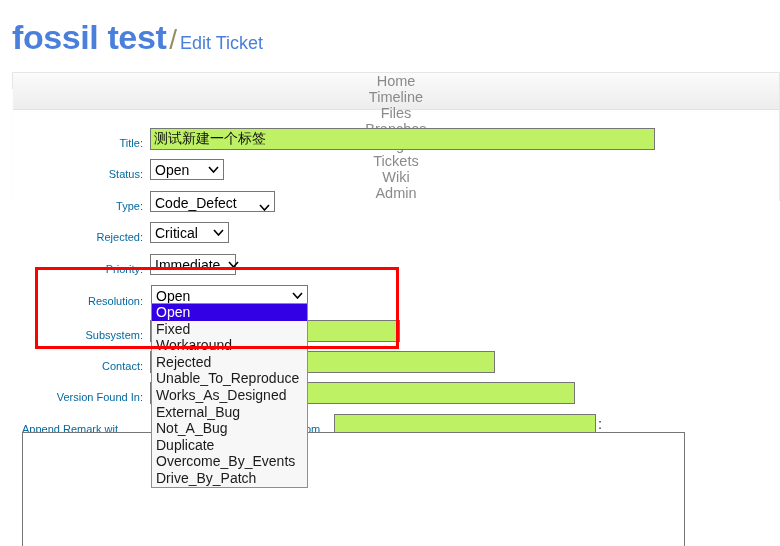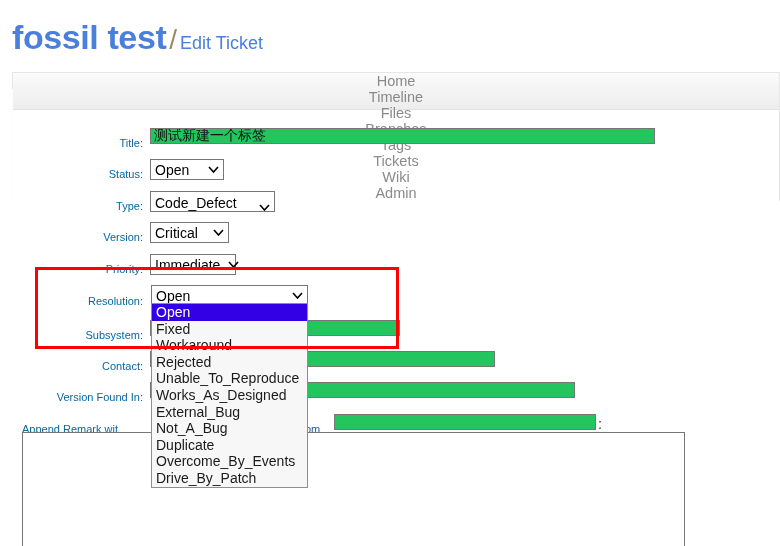--- a/index.html
+++ b/index.html
@@ -55,23 +55,23 @@
   .form { position: absolute; left: 0; top: 110px; width: 780px; }
   .lbl {
     position: absolute; right: 0; top: 0;
     font-size: 11px; color: #0369a1; text-align: right;
     white-space: nowrap; line-height: 22px;
   }
   .label-col { position: absolute; left: 0; width: 143px; }
 
   input.txt {
     position: absolute;
-    height: 16px;
+    height: 22px;
     border: 1px solid #767676;
-    background: #22c55e;
+    background: #bef264;
     font-family: "Liberation Sans", sans-serif;
     font-size: 14px;
     color: #111;
     padding: 1px 3px;
     outline: none;
   }
   textarea.ta {
     position: absolute;
     border: 1px solid #767676;
     background: #fff;
@@ -184,21 +184,21 @@
     <div class="sel" style="left:150px; top:81px; width:125px;align-items:flex-end;">
       <span class="selval">Code_Defect</span>
       <span class="caret">
         <svg width="11" height="7" viewBox="0 0 11 7">
             <path d="M1 1 L5.5 6 L10 1" stroke="#000" stroke-width="1.6" fill="none"></path>
           </svg>
       </span>
     </div>
 
     <div class="label-col" style="top:116px;">
-      <span class="lbl">Version:</span>
+      <span class="lbl">Rejected:</span>
     </div>
     <div class="sel" style="left:150px; top:112px; width:79px;">
       <span class="selval">Critical</span>
       <span class="caret">
         <svg width="11" height="7" viewBox="0 0 11 7">
             <path d="M1 1 L5.5 6 L10 1" stroke="#000" stroke-width="1.6" fill="none"></path>
           </svg>
       </span>
     </div>
 

